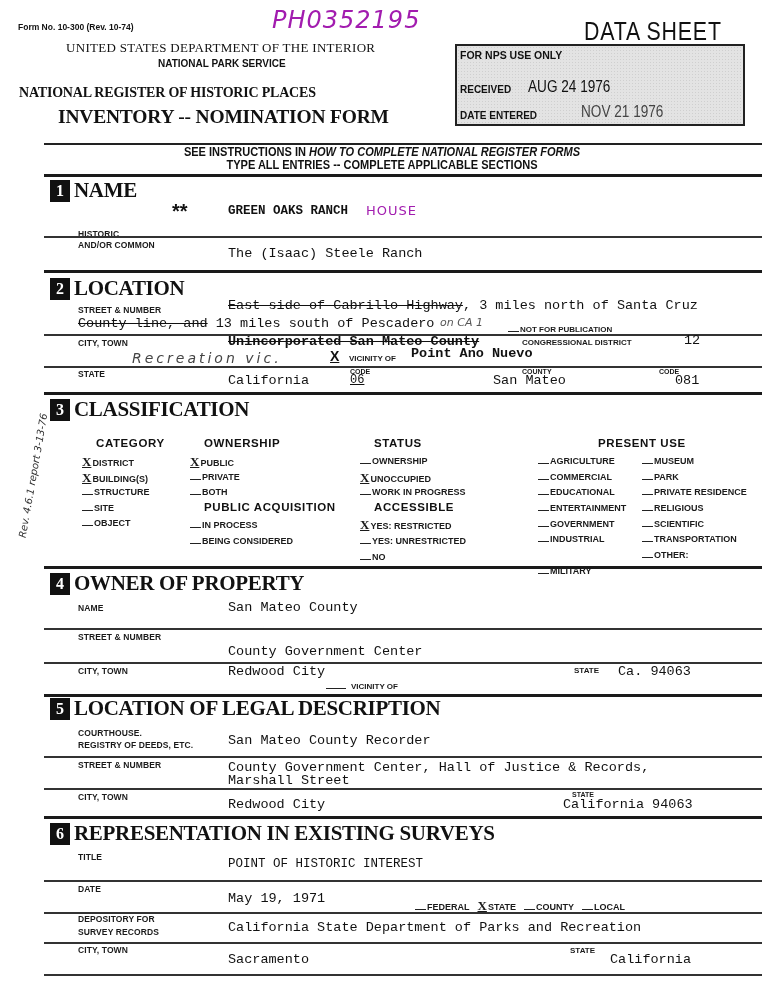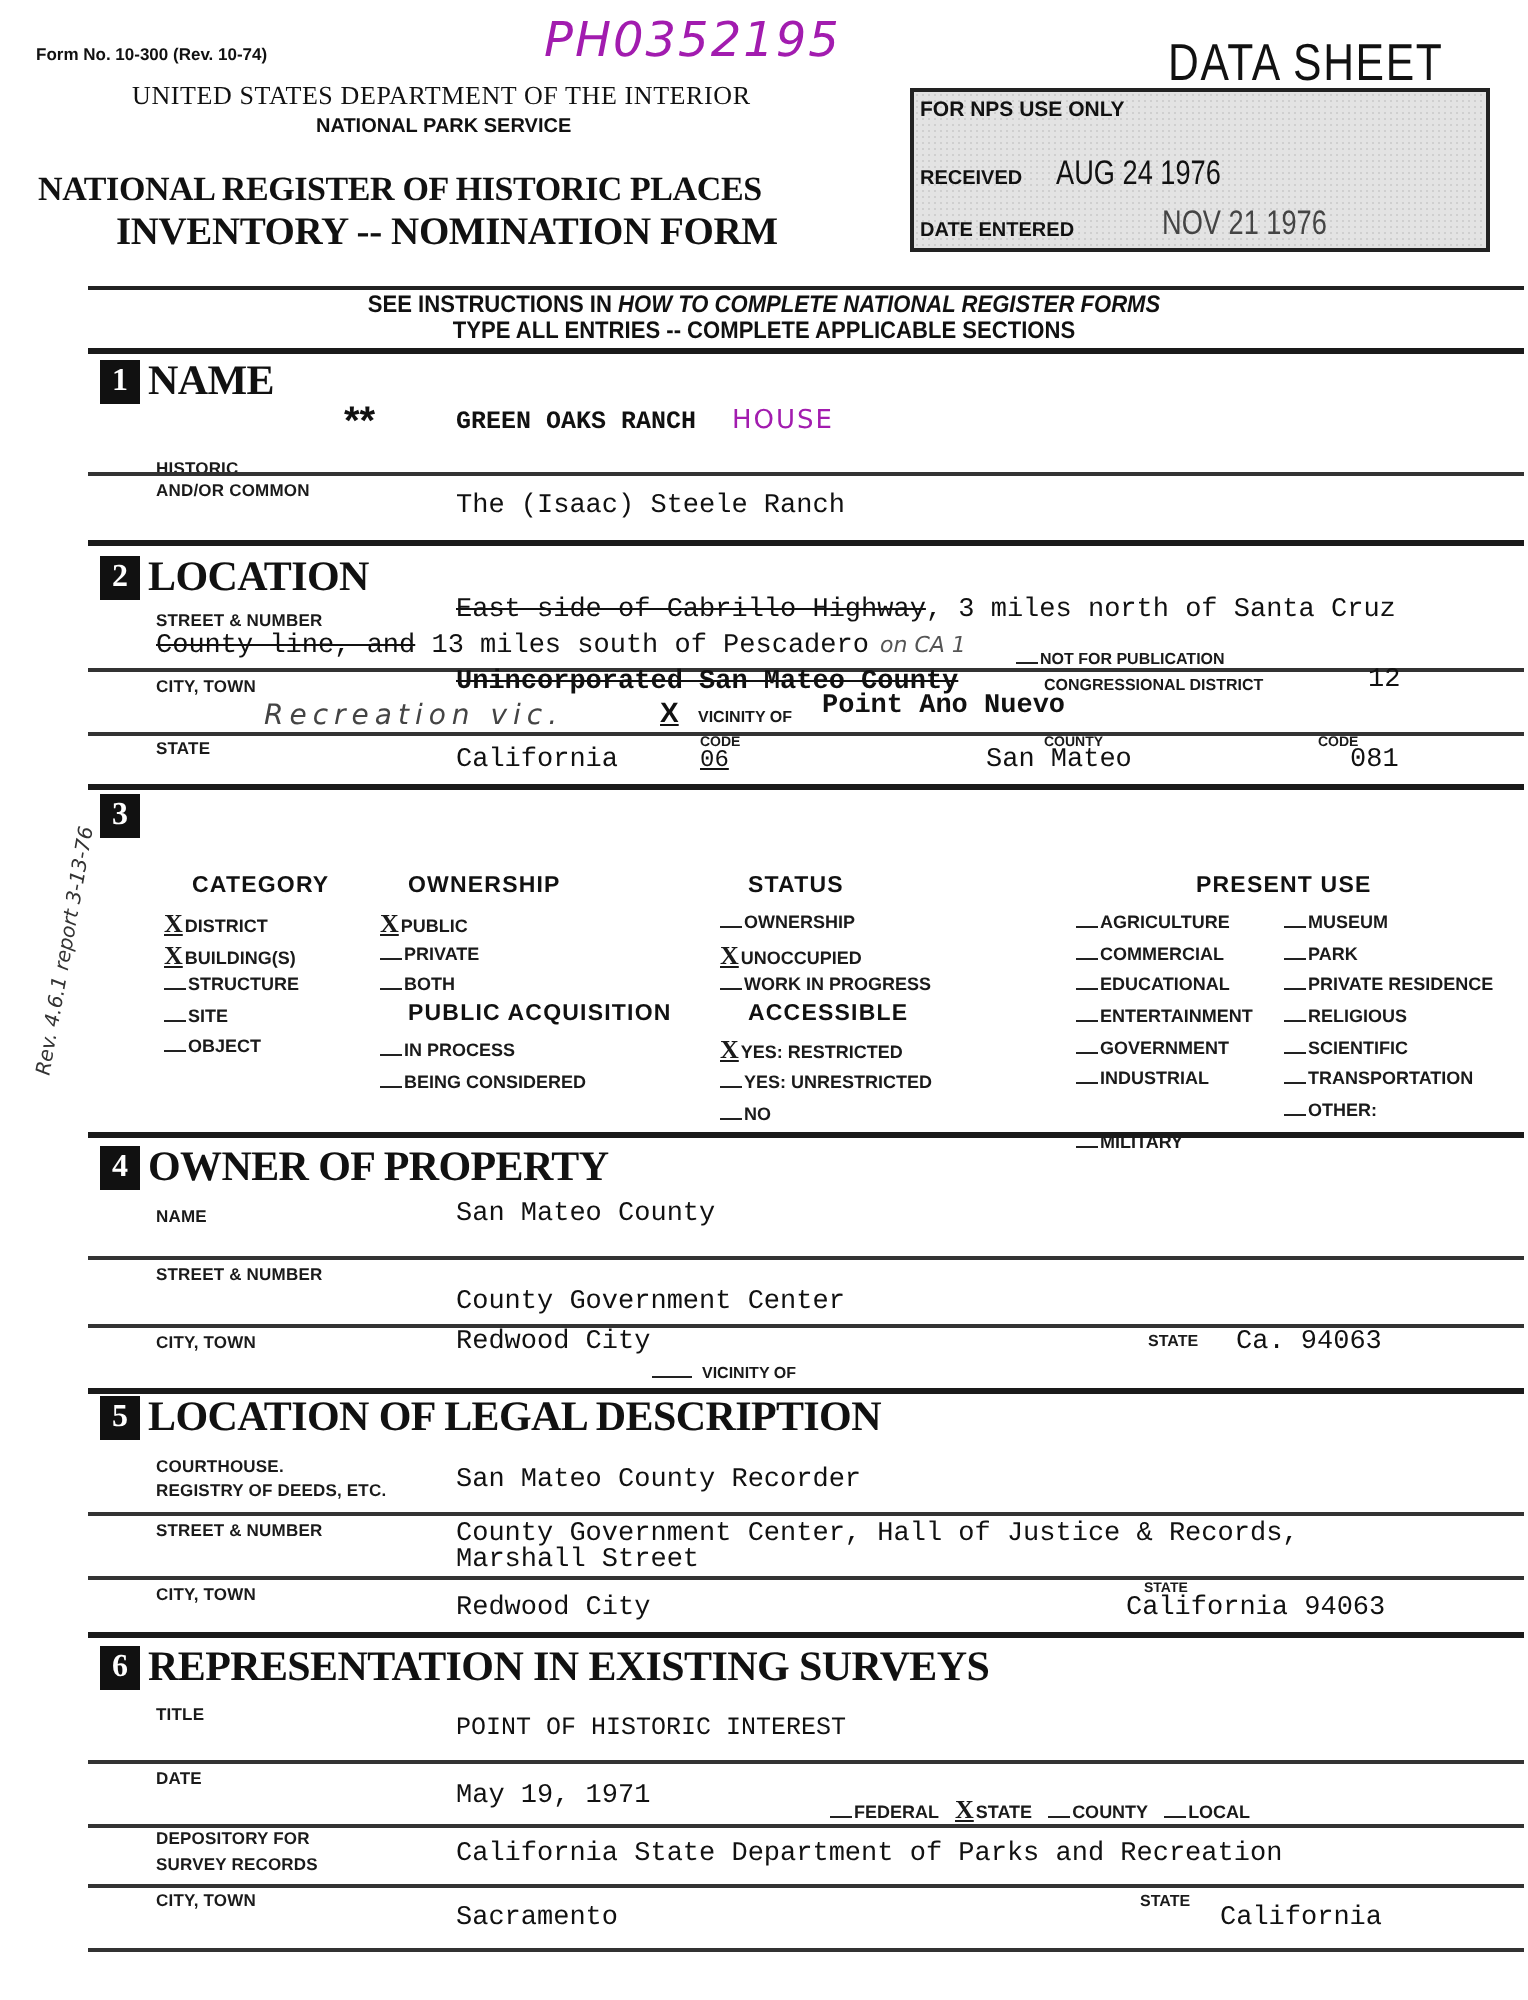--- a/index.html
+++ b/index.html
@@ -25,21 +25,21 @@
   .nps-box { position: absolute; left: 455px; top: 44px; width: 290px; height: 82px; border: 2px solid #222; background: #e3e3e3;
     background-image: radial-gradient(#cfcfcf 0.6px, transparent 0.7px); background-size: 3px 3px; }
 </style>
 </head>
 <body>
 
 <div class="abs" style="left:18px;top:22px;font-size:8.5px;font-weight:bold;">Form No. 10-300 (Rev. 10-74)</div>
 <div class="abs hand" style="left:272px;top:6px;font-size:24px;letter-spacing:1px;">PH0352195</div>
 <div class="abs serif" style="left:66px;top:40px;font-size:13px;letter-spacing:0.3px;text-align:right;">UNITED STATES DEPARTMENT OF THE INTERIOR</div>
 <div class="abs" style="left:158px;top:58px;font-size:10px;font-weight:bold;">NATIONAL PARK SERVICE</div>
-<div class="abs serif" style="left:19px;top:85px;font-size:17px;font-weight:bold;letter-spacing:-0.2px;">NATIONAL REGISTER OF HISTORIC PLACES</div>
+<div class="abs serif" style="left:19px;top:85px;font-size:14px;font-weight:bold;letter-spacing:-0.2px;">NATIONAL REGISTER OF HISTORIC PLACES</div>
 <div class="abs serif" style="left:58px;top:106px;font-size:19.5px;font-weight:bold;letter-spacing:-0.2px;">INVENTORY -- NOMINATION FORM</div>
 <div class="abs" style="left:584px;top:16px;font-size:26px;transform:scaleX(0.82);transform-origin:left;letter-spacing:1px;">DATA SHEET</div>
 
 <div class="nps-box">
   <div class="abs" style="left:3px;top:3px;font-size:10.5px;font-weight:bold;">FOR NPS USE ONLY</div>
   <div class="abs" style="left:3px;top:38px;font-size:10px;font-weight:bold;">RECEIVED</div>
   <div class="abs" style="left:71px;top:31px;font-size:17px;transform:scaleX(0.8);transform-origin:left;">AUG 24 1976</div>
   <div class="abs" style="left:3px;top:64px;font-size:10px;font-weight:bold;">DATE ENTERED</div>
   <div class="abs" style="left:124px;top:56px;font-size:17px;color:#444;transform:scaleX(0.8);transform-origin:left;">NOV 21 1976</div>
 </div>
@@ -86,20 +86,21 @@
 <div class="abs tiny" style="left:350px;top:368px;font-size:7px;">CODE</div>
 <div class="abs val" style="left:350px;top:373px;font-size:12px;text-decoration:underline;">06</div>
 <div class="abs tiny" style="left:522px;top:368px;font-size:7px;">COUNTY</div>
 <div class="abs val" style="left:493px;top:373px;">San Mateo</div>
 <div class="abs tiny" style="left:659px;top:368px;font-size:7px;">CODE</div>
 <div class="abs val" style="left:675px;top:373px;">081</div>
 <div class="rule thick" style="top:392px;"></div>
 
 <div class="sec-title" style="top:397px;">
   <span class="sec-num">3</span>
+  <span class="sec-name">CLASSIFICATION</span>
 </div>
 <div class="abs hand" style="left:-30px;top:470px;font-size:10px;color:#333;transform:rotate(-80deg);">Rev. 4.6.1 report 3-13-76</div>
 
 <div class="abs colhead" style="left:96px;top:437px;">CATEGORY</div>
 <div class="abs" style="left:82px;top:454px;" id="cat-list">
     <div class="chk" style="height: 15.5px; line-height: 15.5px;"><span class="mark">X</span><span>DISTRICT</span></div>
     <div class="chk" style="height: 15.5px; line-height: 15.5px;"><span class="mark">X</span><span>BUILDING(S)</span></div>
     <div class="chk" style="height: 15.5px; line-height: 15.5px;"><span class="blank"></span><span>STRUCTURE</span></div>
     <div class="chk" style="height: 15.5px; line-height: 15.5px;"><span class="blank"></span><span>SITE</span></div>
     <div class="chk" style="height: 15.5px; line-height: 15.5px;"><span class="blank"></span><span>OBJECT</span></div>

